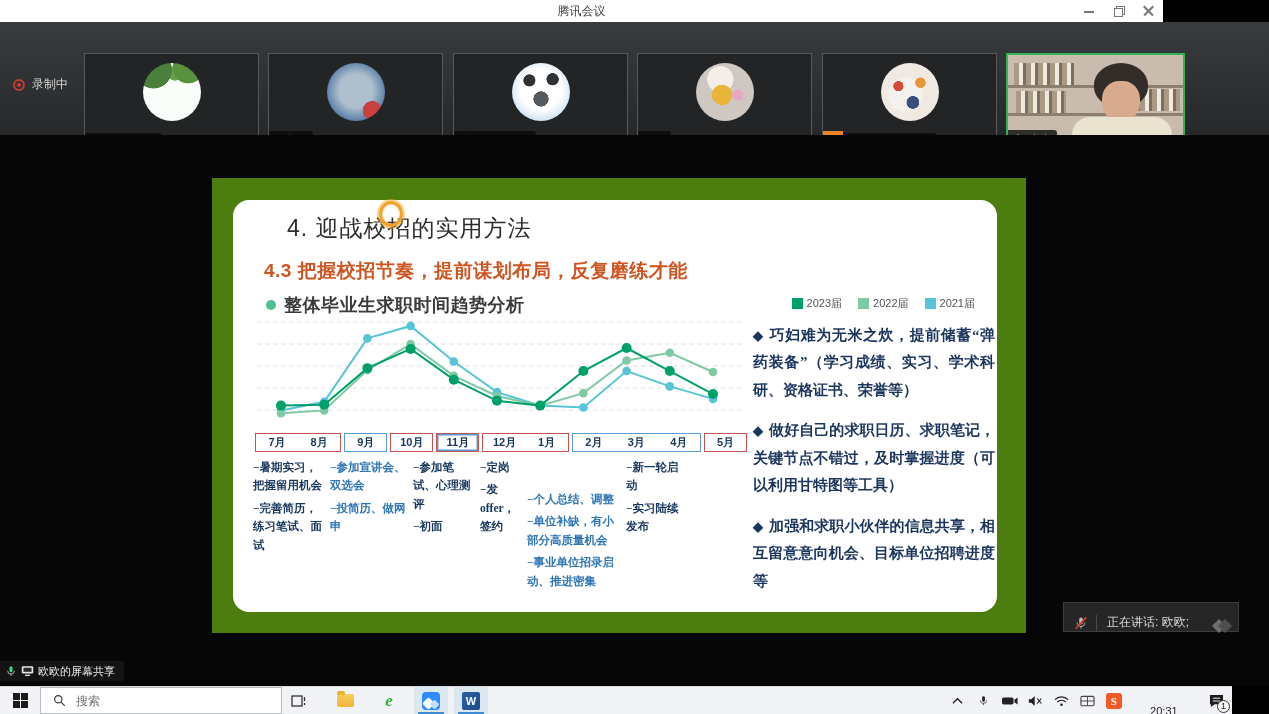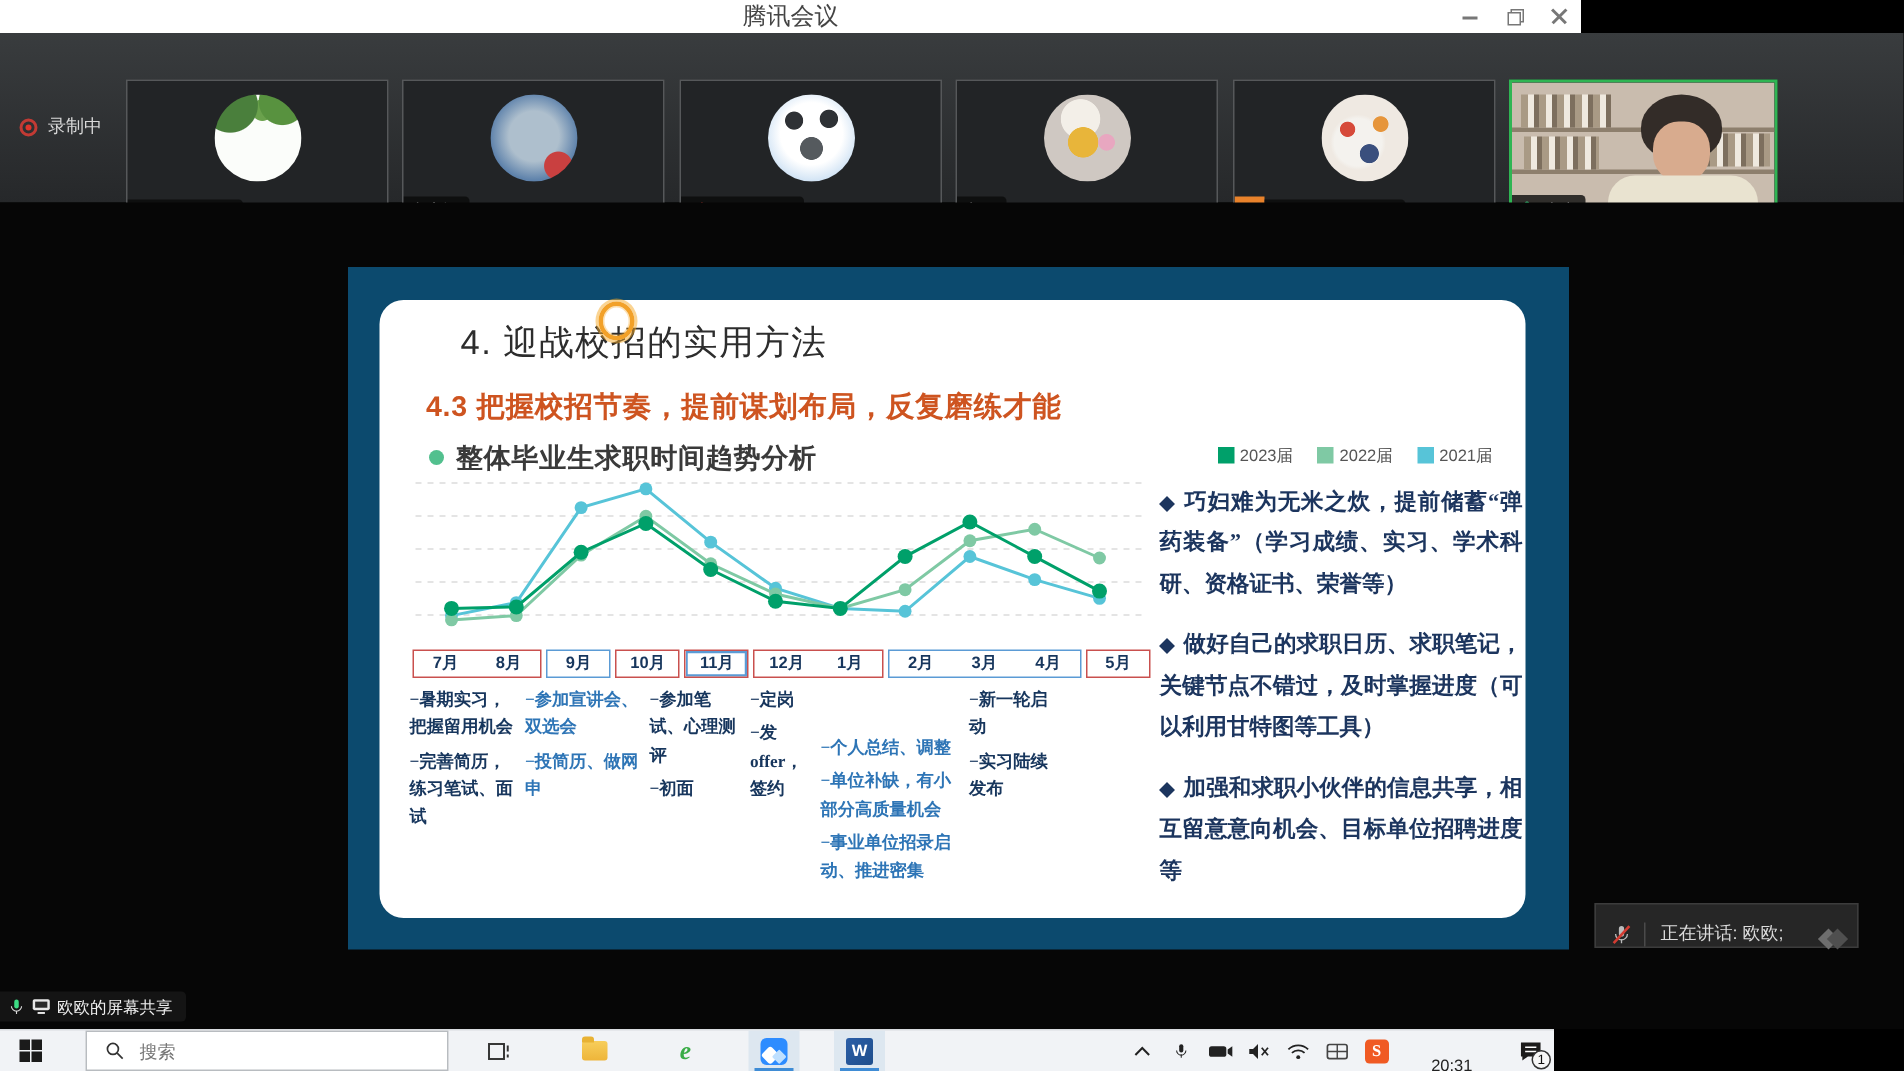--- a/index.html
+++ b/index.html
@@ -1,21 +1,21 @@
 <!DOCTYPE html>
 <html><head>
 <meta charset="utf-8">
 <style>
   * { margin:0; padding:0; box-sizing:border-box; }
   html,body { width:1269px; height:714px; overflow:hidden; background:#000;
     font-family:"Liberation Sans", sans-serif; }
 
   
-  #titlebar { position:absolute; left:0; top:0; width:1054px; height:22px; background:#ffffff;
-    display:flex; align-items:center; justify-content:center; font-size:16px; color:#444; }
+  #titlebar { position:absolute; left:0; top:0; width:1163px; height:22px; background:#ffffff;
+    display:flex; align-items:center; justify-content:center; font-size:12px; color:#444; }
   #win-controls { position:absolute; right:8px; top:0; height:22px; display:flex; align-items:center; gap:18px; }
   .wc { width:12px; height:12px; position:relative; cursor:pointer; }
   .wc-min::after { content:""; position:absolute; left:1px; top:6px; width:10px; height:1.5px; background:#777; }
   .wc-restore::before { content:""; position:absolute; left:3px; top:1px; width:7px; height:7px; border:1px solid #777; }
   .wc-restore::after { content:""; position:absolute; left:1px; top:3px; width:7px; height:7px; border:1px solid #777; background:#fff; }
   .wc-close::before,.wc-close::after { content:""; position:absolute; left:-1px; top:5px; width:13px; height:1.5px; background:#777; }
   .wc-close::before { transform:rotate(45deg); } .wc-close::after { transform:rotate(-45deg); }
 
   
   #strip { position:absolute; left:0; top:22px; width:1269px; height:113px;
@@ -56,21 +56,21 @@
   .video-scene .books { position:absolute; top:8px; height:22px; background:repeating-linear-gradient(90deg,#a99a85 0 5px,#efe9df 5px 9px,#7d6f5e 9px 12px); }
   .video-scene .hair { position:absolute; left:86px; top:8px; width:54px; height:44px; border-radius:50% 50% 45% 45%; background:#332c28; }
   .video-scene .face { position:absolute; left:94px; top:26px; width:38px; height:40px; border-radius:45%; background:#d8ab8e; }
   .video-scene .body { position:absolute; left:64px; top:62px; width:100px; height:40px; border-radius:18px 18px 0 0; background:#e9e3d0; }
 
   
   .mic { display:inline-block; }
 
   
   #stage { position:absolute; left:0; top:135px; width:1269px; height:551px; background:#060606; }
-  #slide-orange { position:absolute; left:232px; top:43px; width:814px; height:455px; background:#0c4a6e; }
+  #slide-orange { position:absolute; left:212px; top:43px; width:814px; height:455px; background:#4d7c0f; }
   #card { position:absolute; left:21px; top:22px; width:764px; height:412px; background:#ffffff; border-radius:16px; }
 
   #slide-title { position:absolute; left:54px; top:13px; font-size:23px; color:#2d2d2d; font-weight:500; letter-spacing:1px; }
   #title-ring { position:absolute; left:146px; top:1px; width:24px; height:26px; border-radius:50%;
     border:3px solid #f2a129; box-shadow:0 0 0 2px rgba(245,170,40,.5), inset 0 0 0 1px rgba(245,170,40,.35); }
   #slide-subtitle { position:absolute; left:31px; top:58px; font-size:19px; font-weight:bold; color:#CE5420; letter-spacing:.5px; }
 
   #chart-header { position:absolute; left:33px; top:93px; display:flex; align-items:center; gap:8px; }
   #chart-bullet { width:10px; height:10px; border-radius:50%; background:#52c08e; }
   #chart-title { font-size:18px; font-weight:bold; color:#3a3a3a; letter-spacing:.5px; }
@@ -96,22 +96,22 @@
   #share-pill { position:absolute; left:0px; top:661px; height:20px; background:#141414; color:#eee;
     display:flex; align-items:center; gap:4px; font-size:11px; padding:0 9px 0 5px; border-radius:0 3px 3px 0; }
   #speaking-panel { position:absolute; left:1063px; top:602px; width:176px; height:30px; background:#262626;
     border:1px solid #3c3c3c; display:flex; align-items:flex-end; color:#dcdcdc; font-size:12px; }
   #speaking-panel .divider { width:1px; height:16px; background:#4a4a4a; margin:0 10px 0 8px; }
   #speaking-logo { margin-left:auto; margin-right:8px; display:flex; }
   #speaking-logo span { width:10px; height:10px; transform:rotate(45deg); }
   #speaking-logo .d1 { background:#6e6e6e; } #speaking-logo .d2 { background:#4f4f4f; margin-left:-4px; }
 
   
-  #taskbar { position:absolute; left:0; top:686px; width:1036px; height:28px; background:#f1f3f6;
-    border-top:1px solid #d9dcdf; display:flex; align-items:stretch;gap:17px; }
+  #taskbar { position:absolute; left:0; top:686px; width:1232px; height:28px; background:#f1f3f6;
+    border-top:1px solid #d9dcdf; display:flex; align-items:stretch; }
   .tb-btn { width:40px; display:flex; align-items:center; justify-content:center; cursor:pointer; }
   #win-logo { width:15px; height:15px; display:grid; grid-template-columns:7px 7px; grid-template-rows:7px 7px; gap:1px; }
   #win-logo i { background:#1b1b1b; }
   #search-box { width:242px; background:#fff; border:1px solid #b8bcc0; display:flex; align-items:center;
     gap:10px; padding-left:12px; cursor:text; }
   #search-box input { border:none; outline:none; font-size:12px; color:#333; width:150px; background:transparent; font-family:"Liberation Sans",sans-serif; }
   .app-btn { width:34px; display:flex; align-items:center; justify-content:center; position:relative; cursor:pointer; }
   .app-btn.active::after { content:""; position:absolute; left:4px; bottom:0; width:26px; height:2.5px; background:#3f8cd5; }
   .app-btn.active { background:#dde7f0; }
   #folder-icon { width:17px; height:13px; background:linear-gradient(#f7ce5b,#eeb53a); border-radius:2px; position:relative; }

